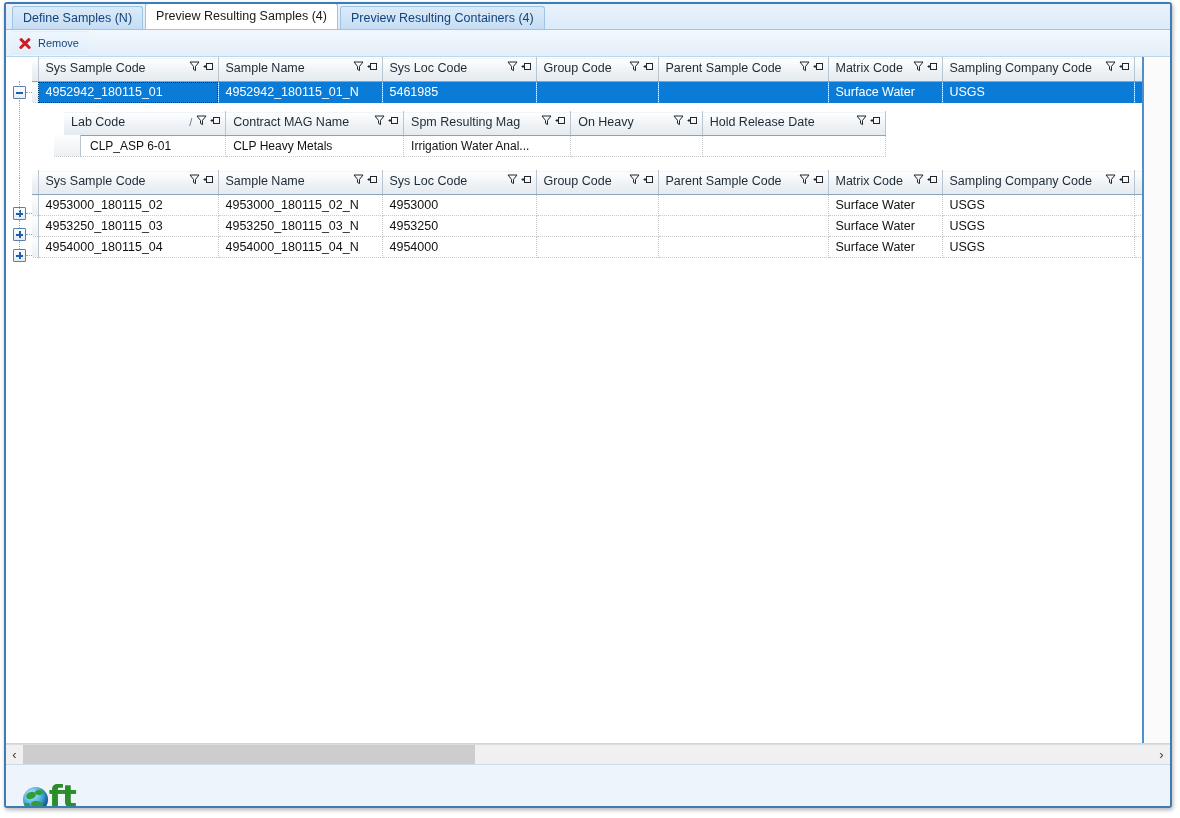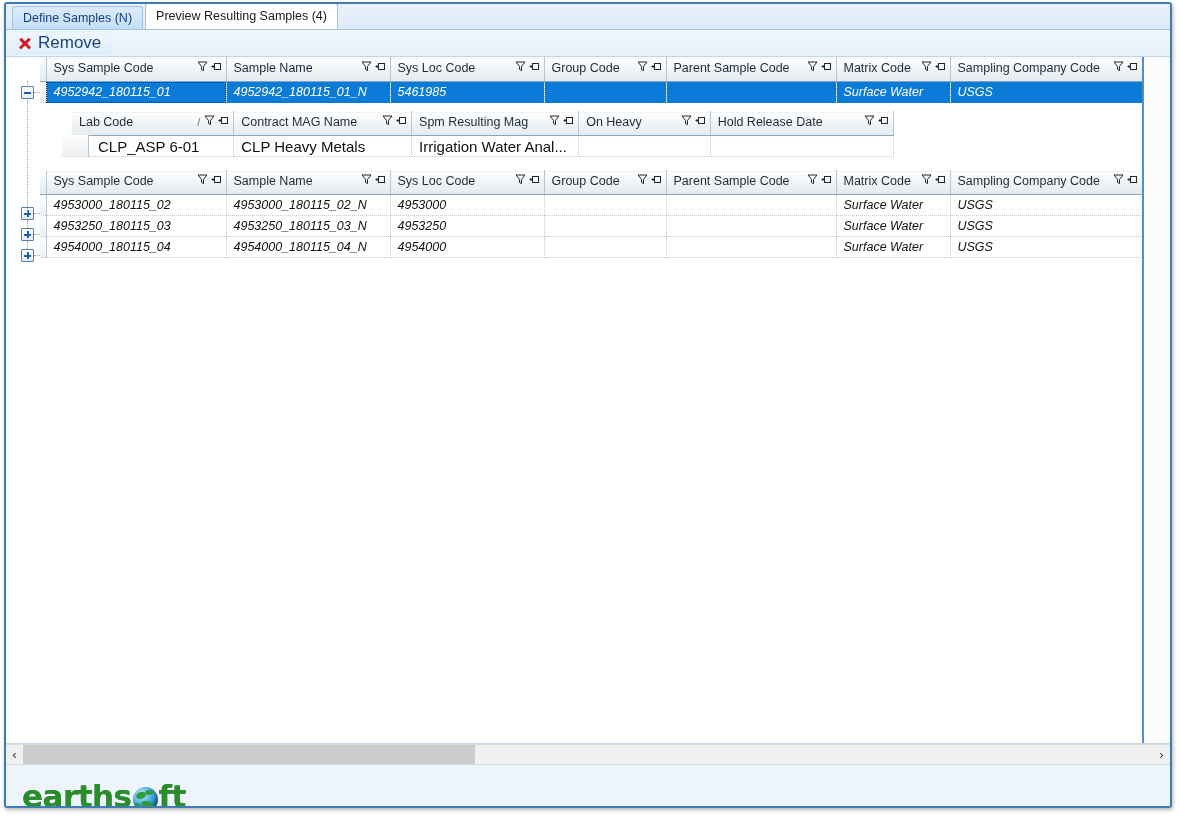--- a/index.html
+++ b/index.html
@@ -44,36 +44,36 @@
   
   .toolbar{
     height:27px;background:linear-gradient(#f2f8fd,#e4eff9);
     border-bottom:1px solid #bcd7ec;
     display:flex;align-items:center;padding-left:5px;box-sizing:border-box;
   }
   .tb-btn{
     display:flex;align-items:center;gap:6px;height:23px;padding:0 9px 0 5px;
     background:linear-gradient(#eef6fd,#dfeefb);
     border:1px solid transparent;border-radius:2px;
-    color:#19457c;font-size:17px;cursor:default;
+    color:#19457c;font-size:11px;cursor:default;
   }
   .ico-x{width:15px;height:15px;position:relative;display:inline-block;}
   .ico-x:before,.ico-x:after{
     content:"";position:absolute;left:1px;top:6px;width:14px;height:3.4px;
     background:#cf1d22;border-radius:1px;
   }
   .ico-x:before{transform:rotate(45deg);}
   .ico-x:after{transform:rotate(-45deg);}
 
   
   .gridarea{
     position:relative;height:686px;background:#ffffff;overflow:hidden;
     border-bottom:1px solid #c9d7e3;
   }
-  .gridviewport{position:absolute;left:8px;top:0;width:1136px;height:100%;overflow:hidden;}
+  .gridviewport{position:absolute;left:0;top:0;width:1136px;height:100%;overflow:hidden;}
   .rightgutter{position:absolute;left:1136px;top:0;right:0;height:100%;
     background:#fbfbfb;border-left:2px solid #4f8fd0;}
 
   table.grid{border-collapse:collapse;table-layout:fixed;width:1360px;}
   table.grid td,table.grid th{padding:0;margin:0;}
 
   
   .hdr{
     height:24px;box-sizing:border-box;
     background:linear-gradient(#ffffff,#eef2f5 55%,#e4eaef);
@@ -95,21 +95,20 @@
 
   
   tr.drow{height:21px;}
   tr.drow td.cell{
     height:21px;box-sizing:border-box;
     border-right:1px dotted #c6c6c6;
     border-bottom:1px dotted #c9c9c9;
     padding:0 0 0 7px;font-size:12.5px;color:#111;
     white-space:nowrap;overflow:hidden;text-overflow:ellipsis;
     background:#ffffff;
-    font-style:italic;
   }
   tr.drow.sel td.cell{background:#0a7bd6;color:#ffffff;border-right:1px dotted #6fb6ec;border-bottom:none;}
   tr.drow.sel td.cell.first{
     outline:1px dotted #003a66;outline-offset:-1px;
   }
   td.indicator{
     width:32px;background:linear-gradient(#fdfdfd,#eceff2);
     border-right:1px solid #b9c6d1;border-bottom:1px dotted #c9c9c9;
     position:relative;
   }
@@ -133,21 +132,21 @@
   }
   .expbox.plus:after{
     content:"";position:absolute;left:5px;top:2px;width:1.6px;height:7px;background:#1e5fa8;
   }
   .treeline{position:absolute;border-left:1px dotted #9aa7b2;}
   .treedash{position:absolute;border-top:1px dotted #9aa7b2;}
   table.subgrid{border-collapse:collapse;table-layout:fixed;width:822px;}
   .subcell{
     height:21px;box-sizing:border-box;
     border-right:1px dotted #c6c6c6;border-bottom:1px dotted #c9c9c9;
-    padding:0 0 0 7px;font-size:15px;color:#111;white-space:nowrap;
+    padding:0 0 0 7px;font-size:12px;color:#111;white-space:nowrap;
     overflow:hidden;text-overflow:ellipsis;background:#ffffff;
   }
 
   
   .hscroll{
     position:relative;height:19px;background:#f0f0f0;
     border-top:1px solid #d6dde3;display:flex;align-items:center;
   }
   .hs-arrow{width:17px;height:100%;display:flex;align-items:center;justify-content:center;
     color:#3b3b3b;font-size:13px;background:#f0f0f0;cursor:default;}
@@ -205,20 +204,23 @@
 <body>
 
 <div class="window">
 
   <div class="tabstrip">
     <div class="tab">
       <span>Define Samples (N)</span>
     </div>
     <div class="tab active">
       <span>Preview Resulting Samples (4)</span>
+    </div>
+    <div class="tab">
+      <span>Preview Resulting Containers (4)</span>
     </div>
     <div class="tabstrip-filler"></div>
   </div>
 
   <div class="toolbar">
     <div class="tb-btn">
       <span class="ico-x"></span>
       <span>Remove</span>
     </div>
   </div>
@@ -603,21 +605,20 @@
   <div class="hscroll">
     <div class="hs-arrow">‹</div>
     <div class="hs-track">
       <div class="hs-thumb"></div>
     </div>
     <div class="hs-arrow">›</div>
   </div>
 
   <div class="footer">
     <div class="logo">
-      <span class="lt">earths</span>
       <span class="globe">
         <i class="g1"></i>
           <i class="g2"></i>
           <i class="g3"></i>
           <i class="g4"></i>
       </span>
       <span class="lt">ft</span>
 
     </div>
 

